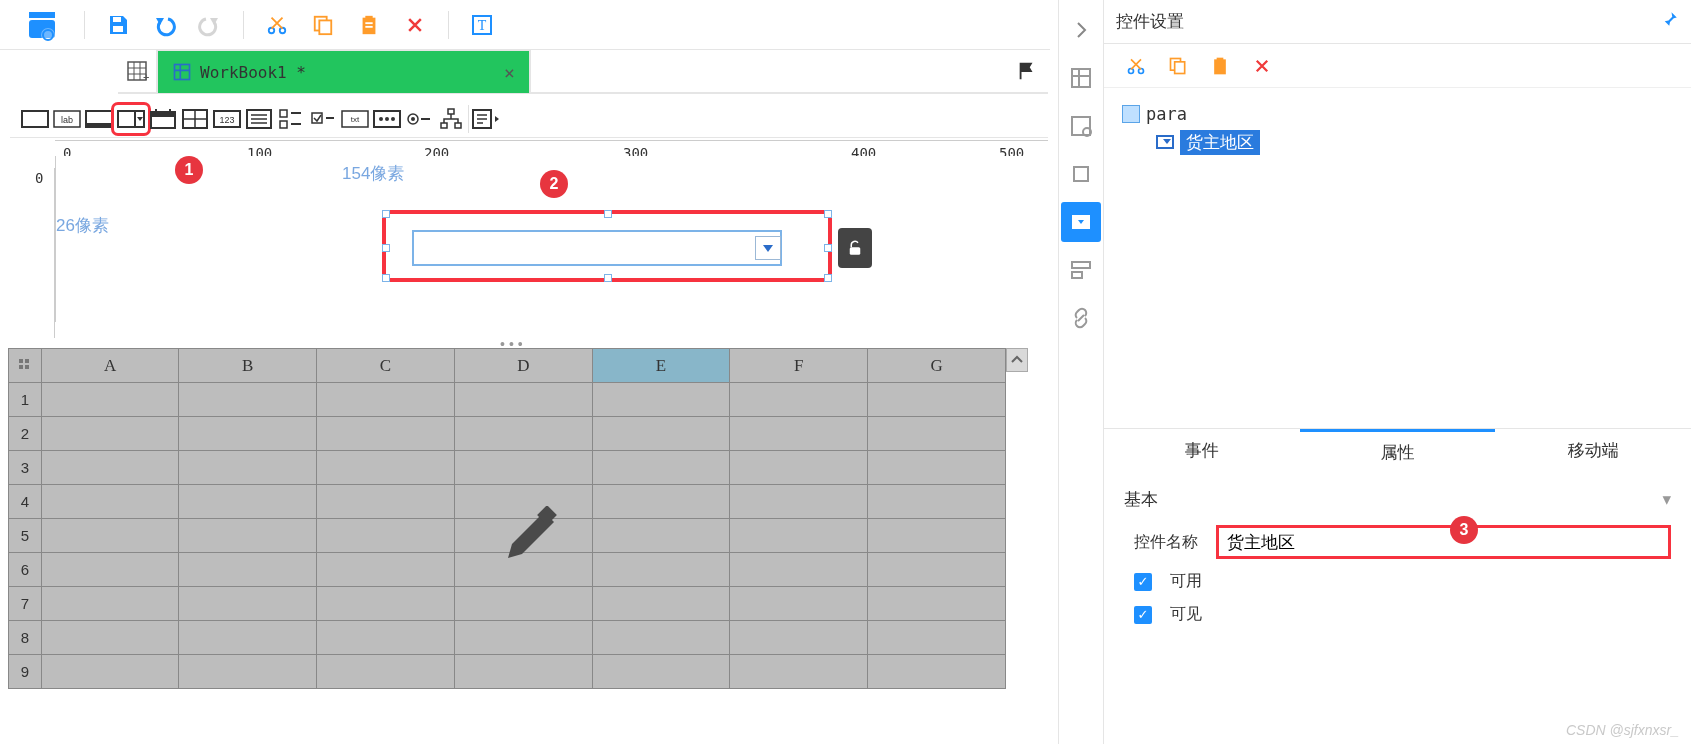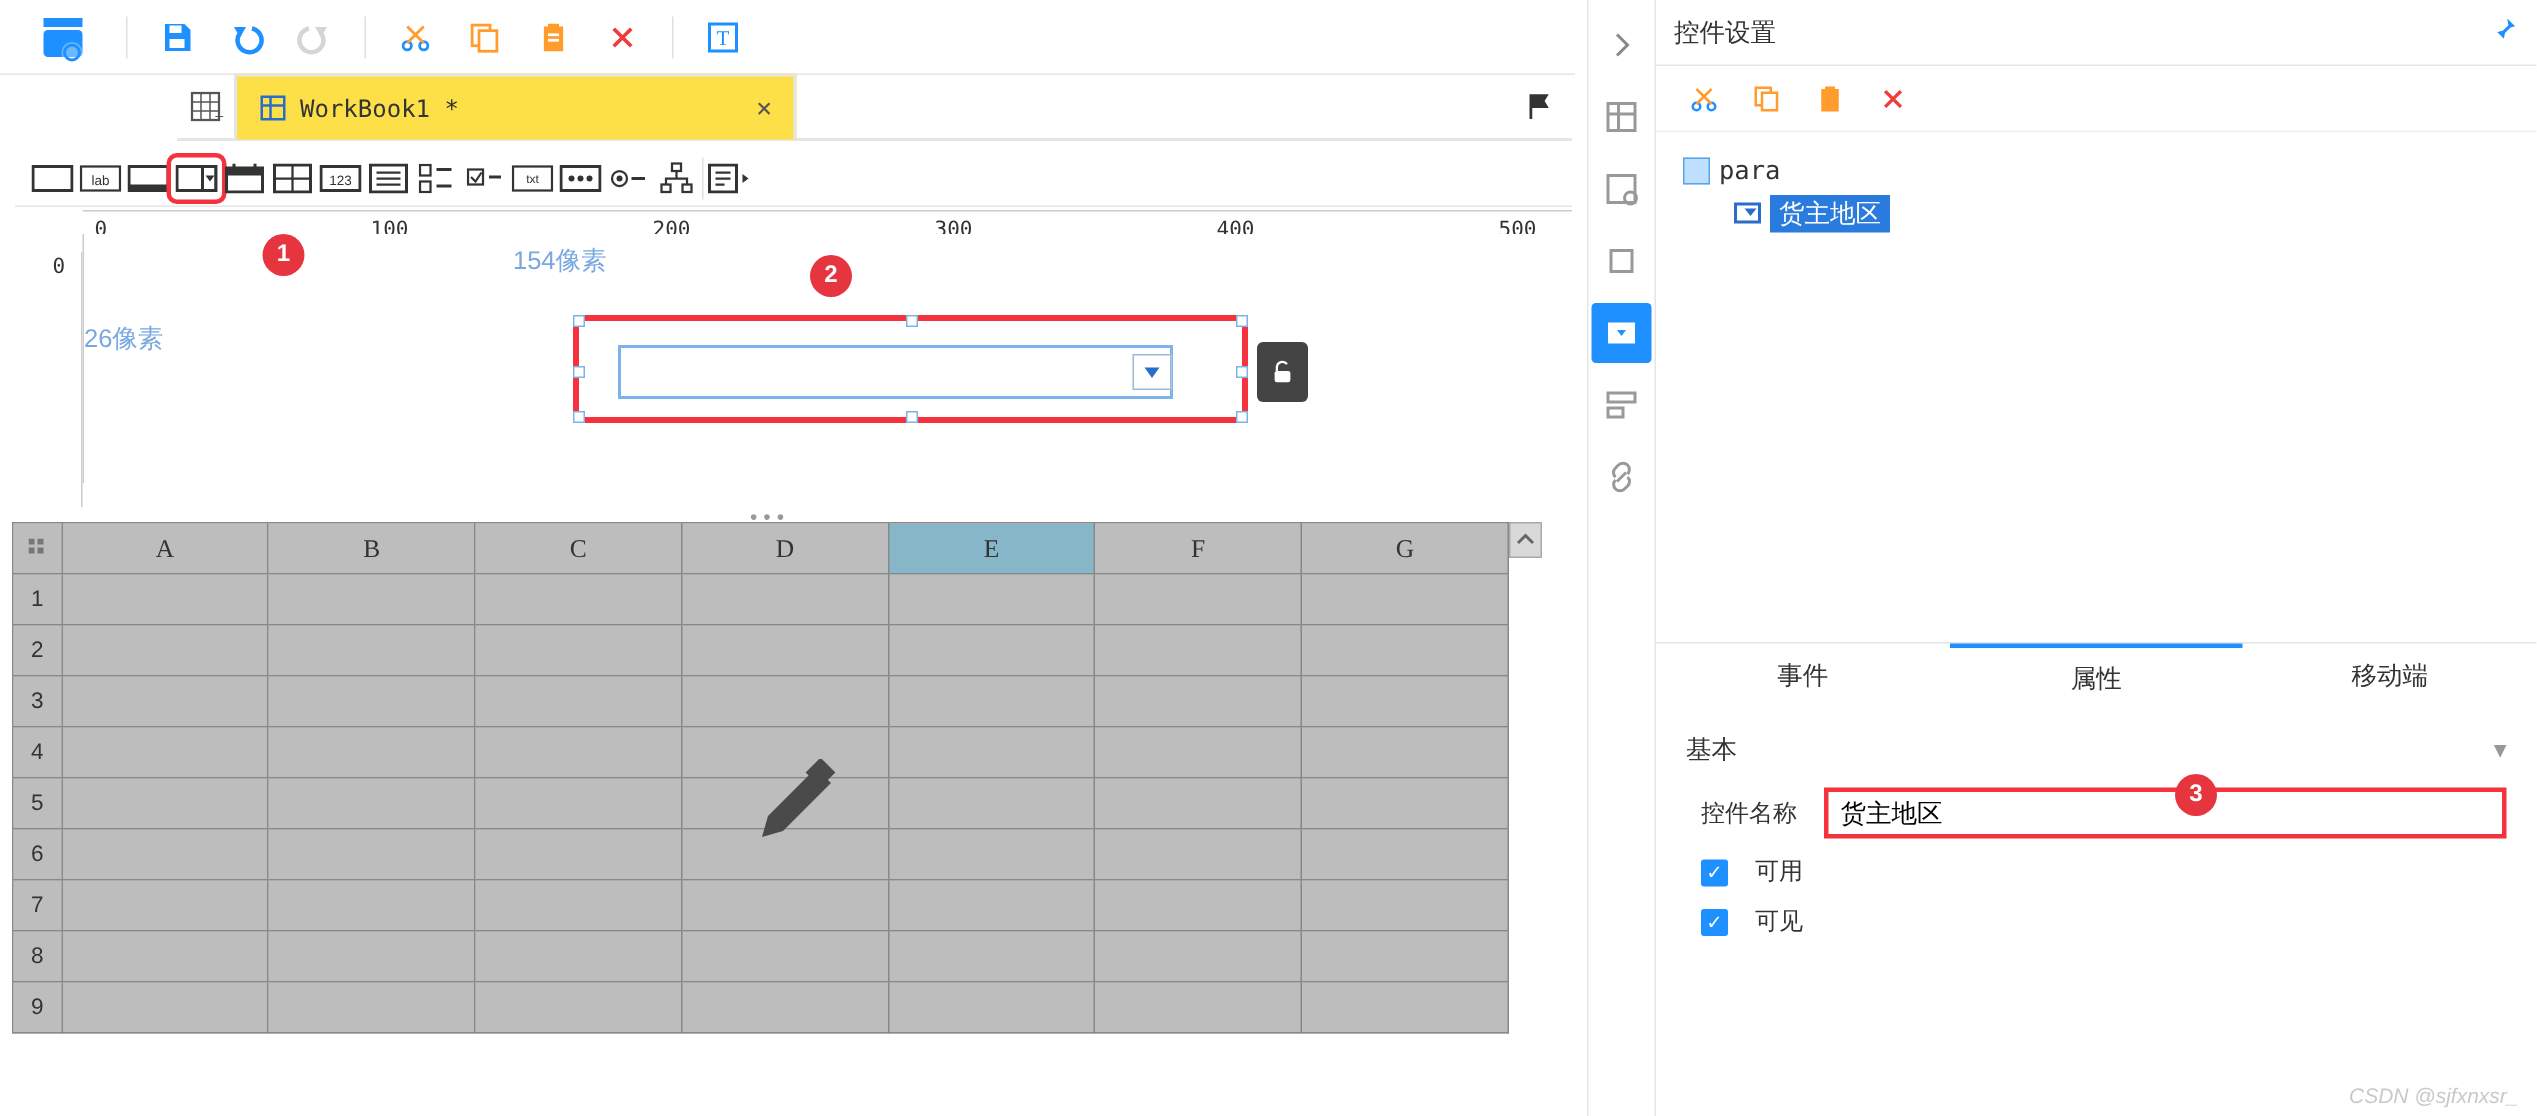--- a/index.html
+++ b/index.html
@@ -30,21 +30,21 @@
   .tab-row {
     position:absolute; left:118px; top:50px; height:44px; width:930px;
     display:flex; align-items:center;
     border-bottom:2px solid #e5e5e5;
   }
   .tab-add { width:38px; height:44px; display:flex; align-items:center; justify-content:center; cursor:pointer;}
   .tab {
     height:44px; display:flex; align-items:center; gap:8px;
     padding:0 14px; border-top:2px solid #e5e5e5; border-left:2px solid #e5e5e5; border-right:2px solid #e5e5e5;
     font-family: "NSimSun","SimSun",monospace; font-size:16px;
-    background:#fde047;
+    background:#22c55e;
   }
   .tab-close { margin-left: 190px; font-size:18px; color:#555; cursor:pointer; }
   .tab-row .flag { margin-left:auto; margin-right:10px; width:22px; height:22px;}
 
   
   .widget-toolbar {
     position:absolute; left:10px; top:100px; height:38px; width:1038px;
     display:flex; align-items:center; gap:2px; padding-left:10px;
     border-bottom:1px solid #e5e5e5;
   }
@@ -324,23 +324,23 @@
         <rect x="1" y="1" width="18" height="18" fill="none" stroke="#333" stroke-width="2"></rect>
         <path d="M5 6h10M5 10h10M5 14h6" stroke="#333" stroke-width="1.5"></path>
         <path d="M23 7l4 3-4 3z" fill="#333"></path>
       </svg>
     </div>
 </div>
 
 <div class="ruler-h">
   <span class="tick" style="left:8px">0</span>
   <span class="tick" style="left:192px">100</span>
-  <span class="tick" style="left:380px">200</span>
+  <span class="tick" style="left:369px">200</span>
   <span class="tick" style="left:568px">300</span>
-  <span class="tick" style="left:756px">400</span>
+  <span class="tick" style="left:796px">400</span>
   <span class="tick" style="left:944px">500</span>
 </div>
 <div class="ruler-v">
   <span class="vt" style="top:2px">0</span>
 </div>
 <div class="canvas-area">
   <span class="pix-label" style="left:286px; top:6px;">154像素</span>
   <span class="pix-label" style="left:0px; top:58px;">26像素</span>
   <div class="dropdown-sel">
     <div class="dd-inner">

